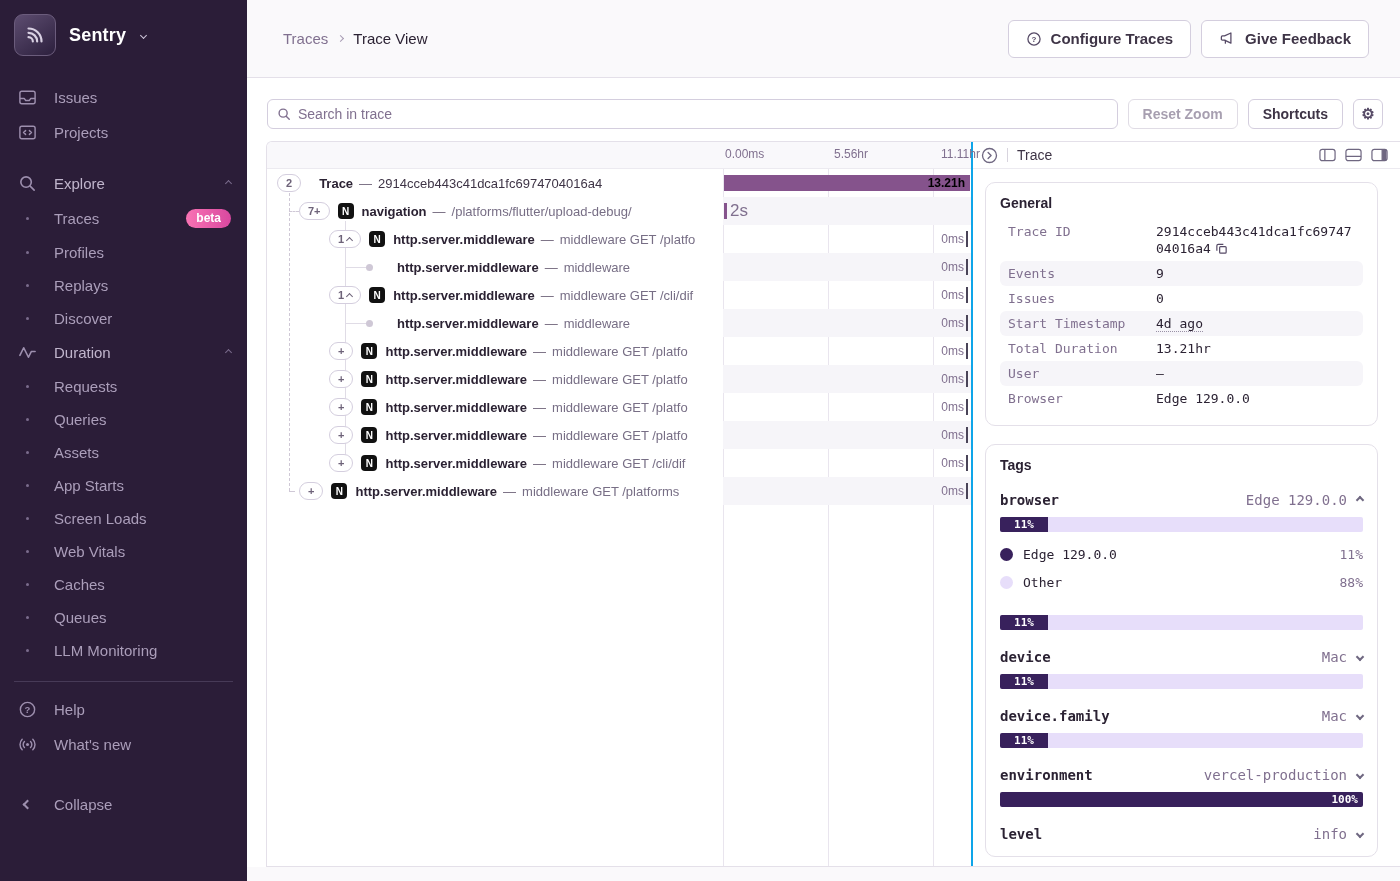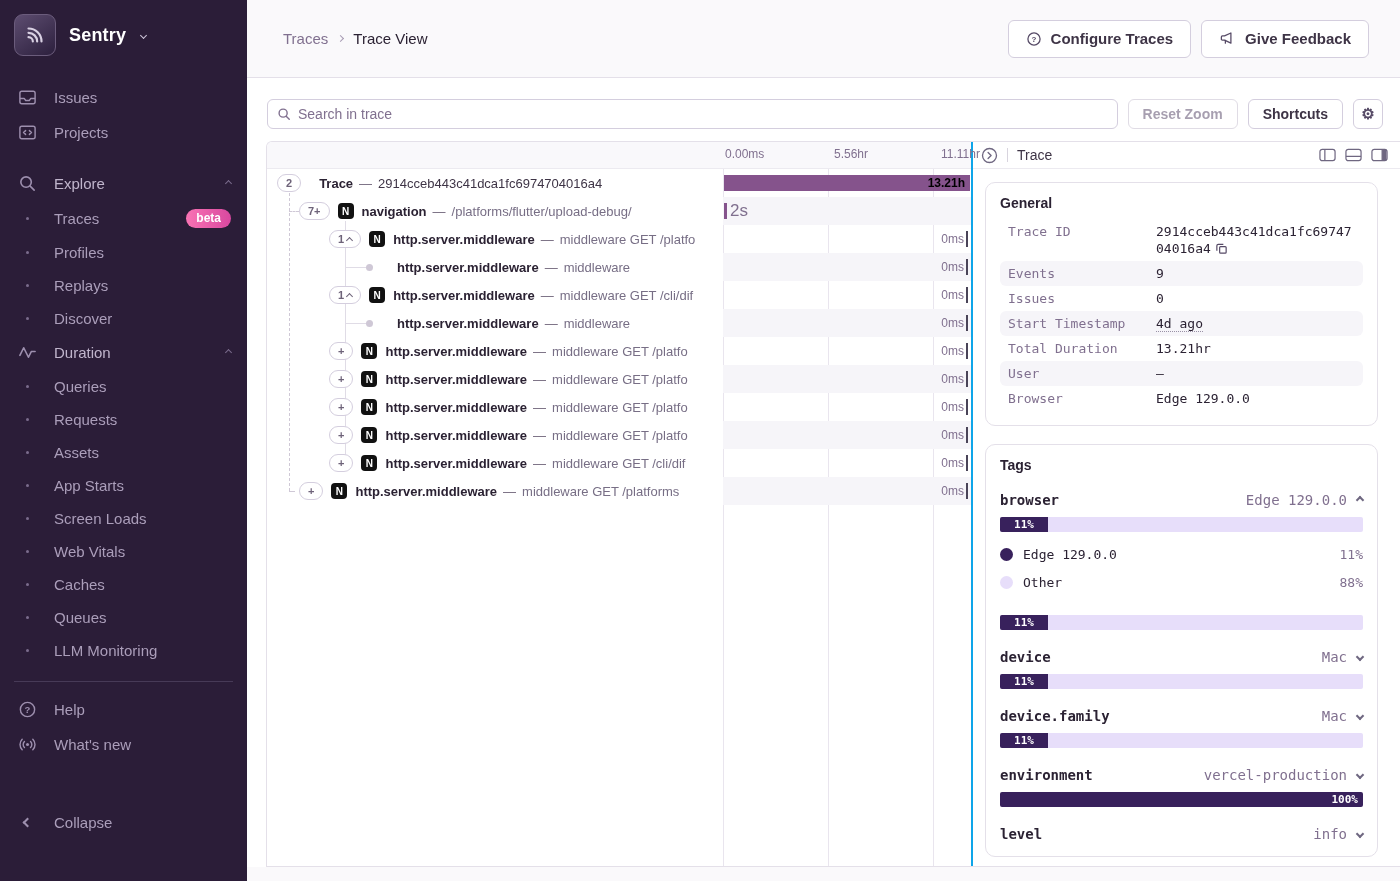--- a/index.html
+++ b/index.html
@@ -15,21 +15,21 @@
   .brand .chev { color:#cfc6da; margin-left:2px; }
   .nav { flex:1; display:flex; flex-direction:column; overflow:hidden; }
   .nav-item { display:flex; align-items:center; gap:16px; padding:8px 16px; font-size:15px; color:#ab9eba; cursor:pointer; }
   .nav-item .nav-icon { width:22px; display:flex; justify-content:center; align-items:center; color:#9d8fae; }
   .nav-item.section-head { color:#c0b5cc; }
   .nav-item.sub .bullet { width:3px; height:3px; border-radius:50%; background:#7a6c8c; }
   .sect-chev { margin-left:auto; color:#7a6c8c; }
   .nav-gap { height:16px; }
   .beta-badge { margin-left:auto; font-size:12px; font-weight:bold; color:#fff; background:linear-gradient(90deg,#f973b4,#d8489f); padding:2px 10px 3px; border-radius:10px; }
   .nav-divider { height:1px; background:#473a57; margin:14px 14px 10px; }
-  .collapse-item { margin-top:44px; }
+  .collapse-item { margin-top:26px; }
   .chev { width:7px; height:7px; border-right:2px solid currentColor; border-bottom:2px solid currentColor; display:inline-block; }
   .chev.down  { transform:rotate(45deg); }
   .chev.up    { transform:rotate(-135deg); }
   .chev.left  { transform:rotate(135deg); }
   .chev.right { transform:rotate(-45deg); }
   .chev.tiny  { width:5px; height:5px; border-width:1.5px; }
 
   
   .main { flex:1; min-width:0; display:flex; flex-direction:column; background:#fff; }
   .page-header { height:78px; flex-shrink:0; background:#faf9fb; border-bottom:1px solid #e4e0e9; display:flex; align-items:center; padding:0 31px 0 36px; }
@@ -193,27 +193,27 @@
                 <path d="M2 13l4-8 5 10 3-6h4"></path>
               </svg>
             </span>
             <span>Duration</span>
             <span class="sect-chev chev up tiny"></span>
           </div>
           <div class="nav-item sub">
             <span class="nav-icon">
               <span class="bullet"></span>
             </span>
+            <span>Requests</span>
+          </div>
+          <div class="nav-item sub">
+            <span class="nav-icon">
+              <span class="bullet"></span>
+            </span>
             <span>Queries</span>
-          </div>
-          <div class="nav-item sub">
-            <span class="nav-icon">
-              <span class="bullet"></span>
-            </span>
-            <span>Requests</span>
           </div>
           <div class="nav-item sub">
             <span class="nav-icon">
               <span class="bullet"></span>
             </span>
             <span>Assets</span>
           </div>
           <div class="nav-item sub">
             <span class="nav-icon">
               <span class="bullet"></span>

